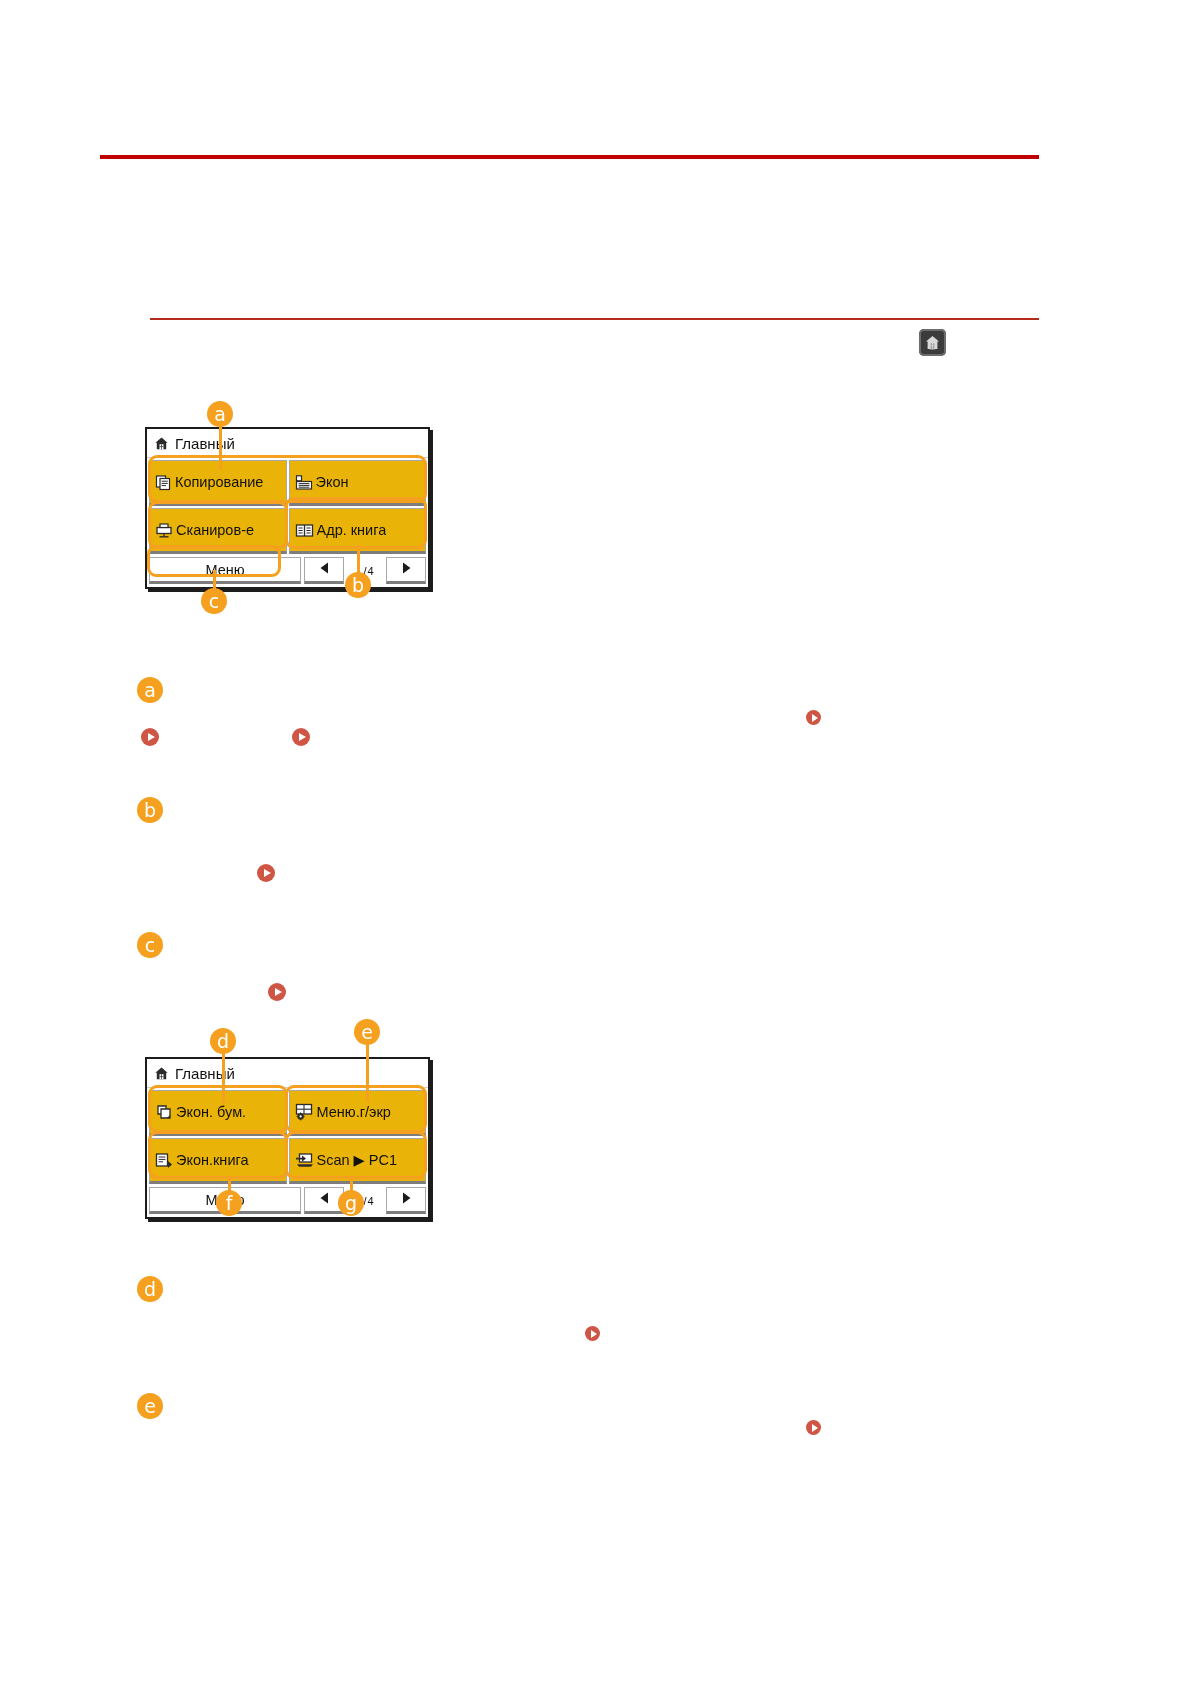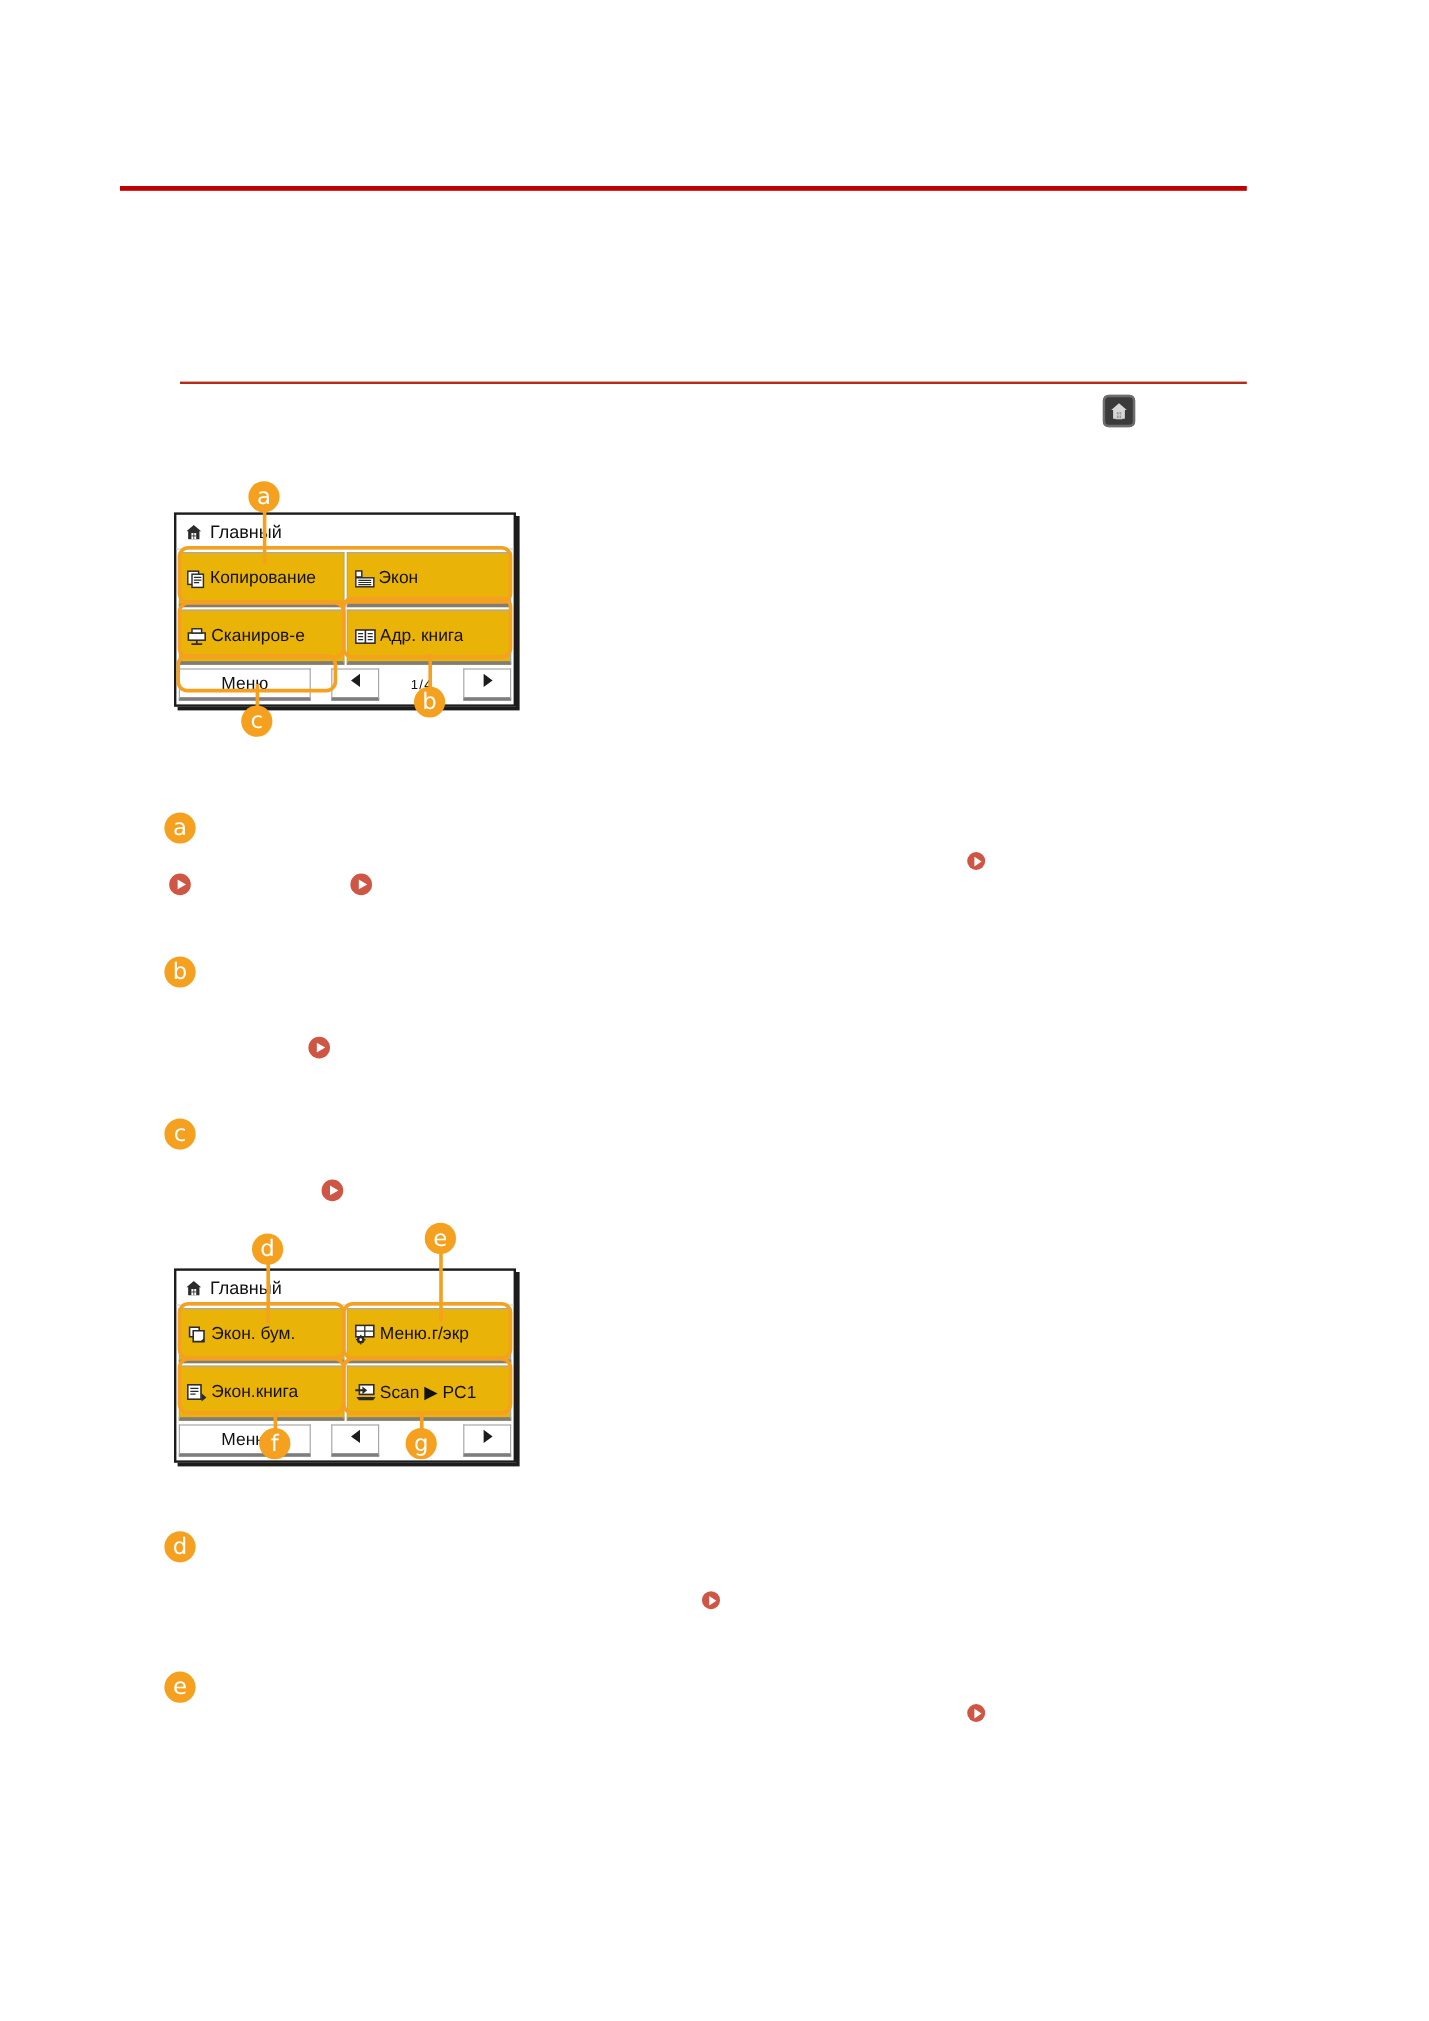--- a/index.html
+++ b/index.html
@@ -78,21 +78,21 @@
   .tile .tile-ico{
     flex:0 0 auto;
     margin-right:3px;
     display:flex;align-items:center;justify-content:center;
   }
   .tile .tile-lbl{overflow:hidden;}
   .lcd-bottom{
     display:flex;
     align-items:stretch;
     padding:2px 2px 3px 2px;
-    gap:17px;
+    gap:3px;
   }
   .btn-menu{
     flex:1 1 auto;
     height:27px;
     border:1px solid #a8a8a8;
     border-bottom:3px solid #7d7d7d;
     display:flex;align-items:center;justify-content:center;
     font-size:14.5px;color:#111;
     box-sizing:border-box;
     background:#fff;

